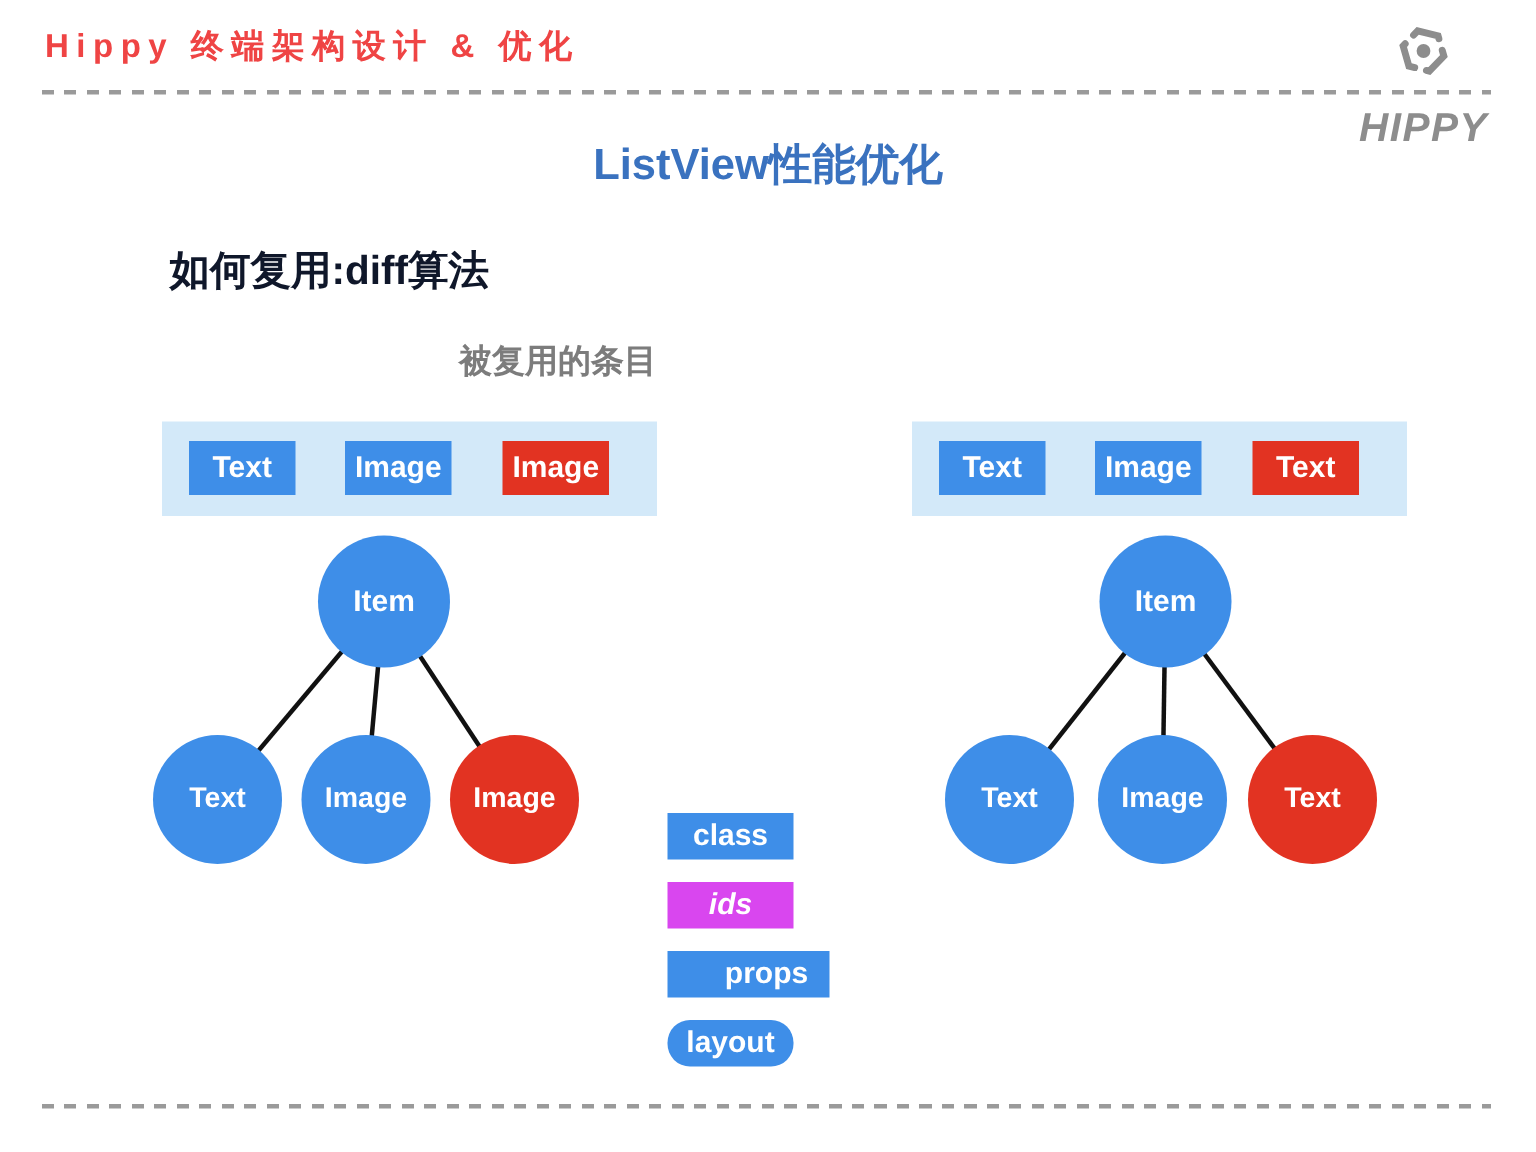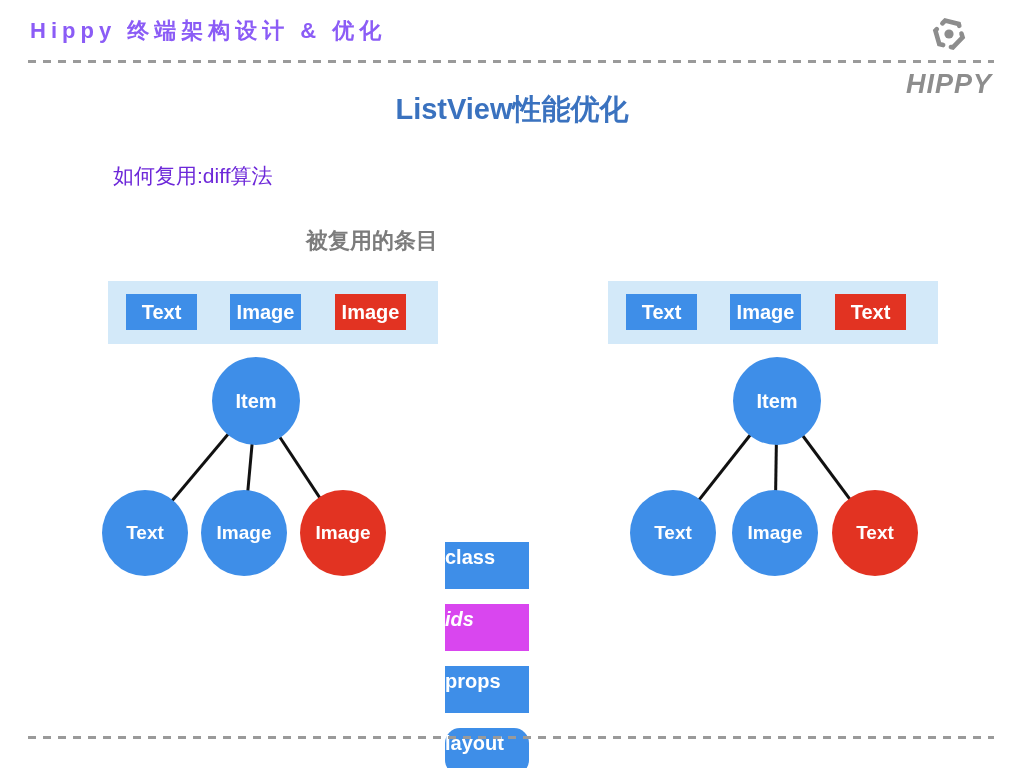--- a/index.html
+++ b/index.html
@@ -10,21 +10,21 @@
     background: #ffffff;
     overflow: hidden;
     font-family: "Liberation Sans", "DejaVu Sans", sans-serif;
   }
   
   .header-title {
     position: absolute;
     left: 30px; top: 16px;
     font-size: 22px;
     font-weight: bold;
-    color: #8b5cf6;
+    color: #ef4444;
     letter-spacing: 5px;
     white-space: nowrap;
   }
   .logo {
     position: absolute;
     right: 32px; top: 12px;
     display: flex;
     align-items: center;
     gap: 9px;
     flex-direction: column;
@@ -50,23 +50,23 @@
     left: 0; top: 90px;
     width: 100%;
     text-align: center;
     font-size: 29px;
     font-weight: bold;
     color: #3a72bf;
   }
   .subtitle {
     position: absolute;
     left: 113px; top: 162px;
-    font-size: 21px;
-    font-weight: normal;
-    color: #6d28d9;
+    font-size: 27px;
+    font-weight: bold;
+    color: #0f172a;
   }
   .panel-heading {
     position: absolute;
     top: 226px;
     width: 330px;
     text-align: right;
     font-size: 22px;
     font-weight: bold;
     color: #7c7c7c;
   }
@@ -115,22 +115,23 @@
   
   .attr-col {
     position: absolute;
     left: 445px; top: 542px;
     display: flex;
     flex-direction: column;
     gap: 15px;
   }
   .attr-box {
     width: 84px;
-    height: 47px;
+    height: 31px;
     line-height: 31px;
+    text-align: center;
     color: #ffffff;
     font-size: 20px;
     font-weight: bold;
   }
 </style>
 </head>
 <body>
 
 <div id="slide">
 
@@ -182,19 +183,19 @@
   <div class="node node-child" style="left: 300px; background-color: rgb(226, 51, 34);">Image</div>
 
   <div class="node node-root" style="left: 733px; background-color: rgb(62, 142, 232);">Item</div>
   <div class="node node-child" style="left: 630px; background-color: rgb(62, 142, 232);">Text</div>
   <div class="node node-child" style="left: 732px; background-color: rgb(62, 142, 232);">Image</div>
   <div class="node node-child" style="left: 832px; background-color: rgb(226, 51, 34);">Text</div>
 
   <div class="attr-col">
     <div class="attr-box" style="background-color: rgb(62, 142, 232);">class</div>
     <div class="attr-box" style="background-color: #d946ef; font-style: italic;">ids</div>
-    <div class="attr-box" style="background-color: rgb(62, 142, 232);">props</div>
+    <div class="attr-box" style="background-color: rgb(62, 142, 232); padding-left: 24px;">props</div>
     <div class="attr-box" style="background-color: rgb(62, 142, 232); border-radius: 15px;">layout</div>
   </div>
 
   <div class="dash-line dash-bottom"></div>
 
 </div>
 
 </body></html>

